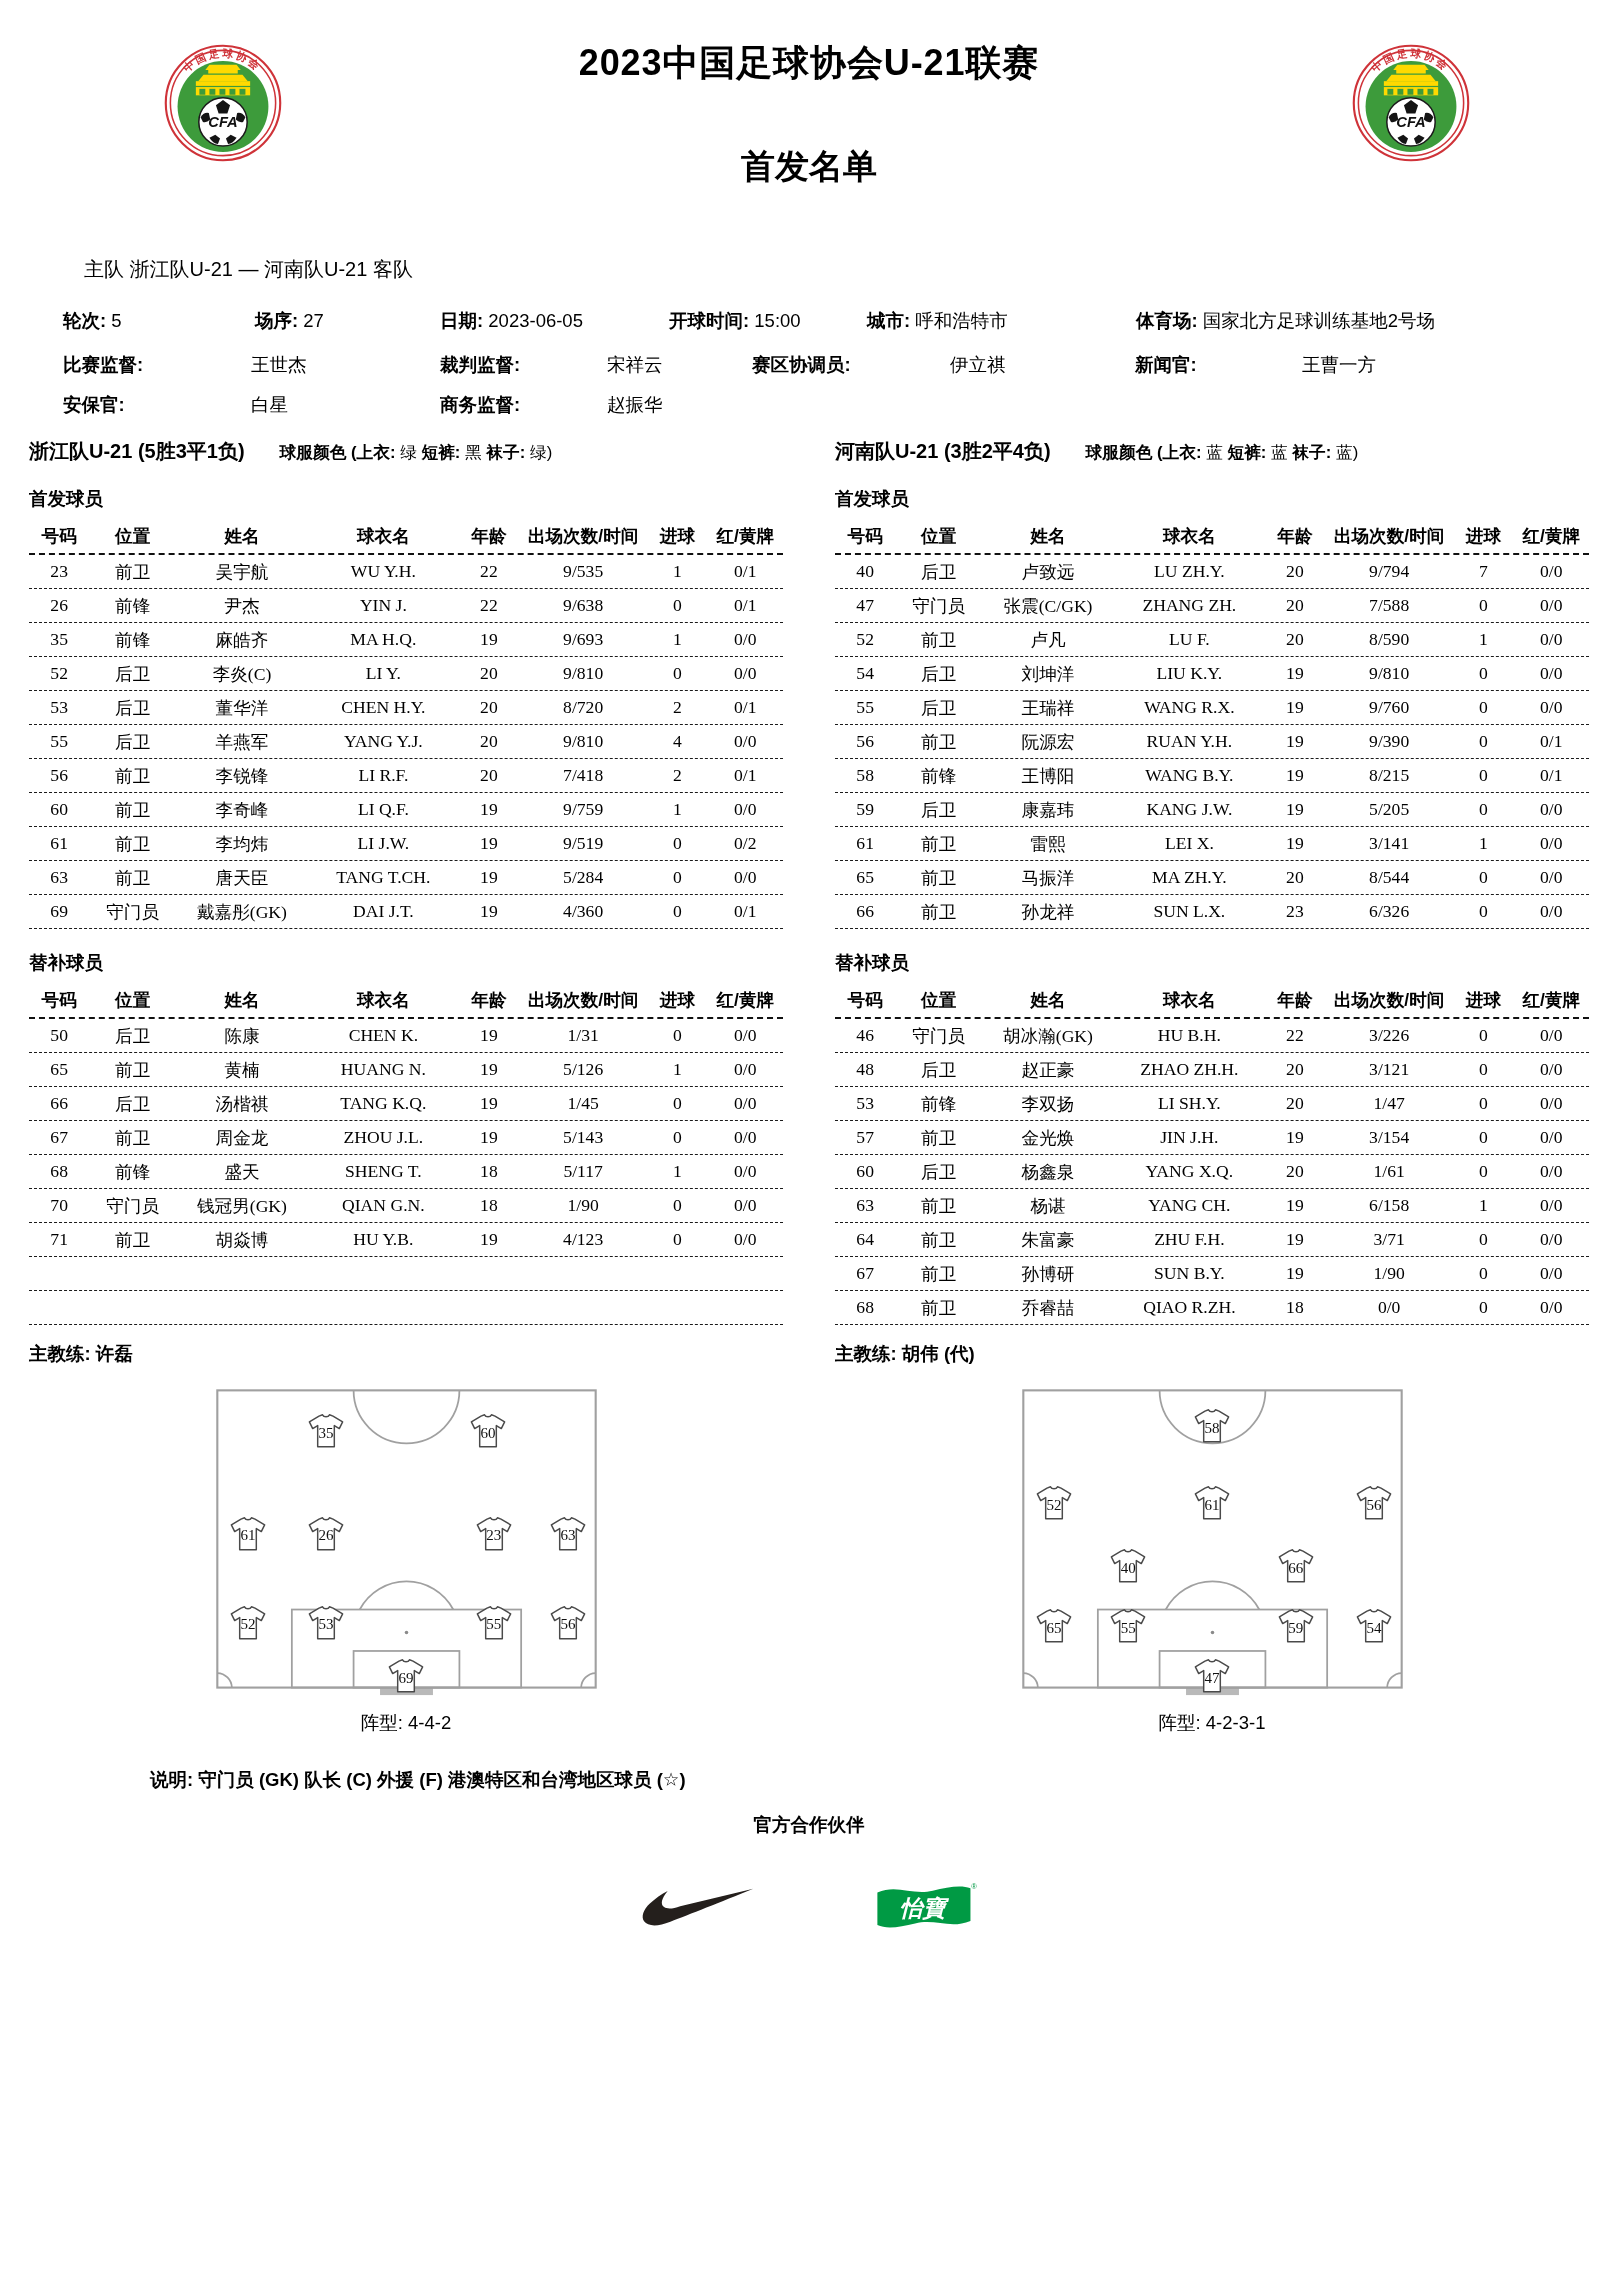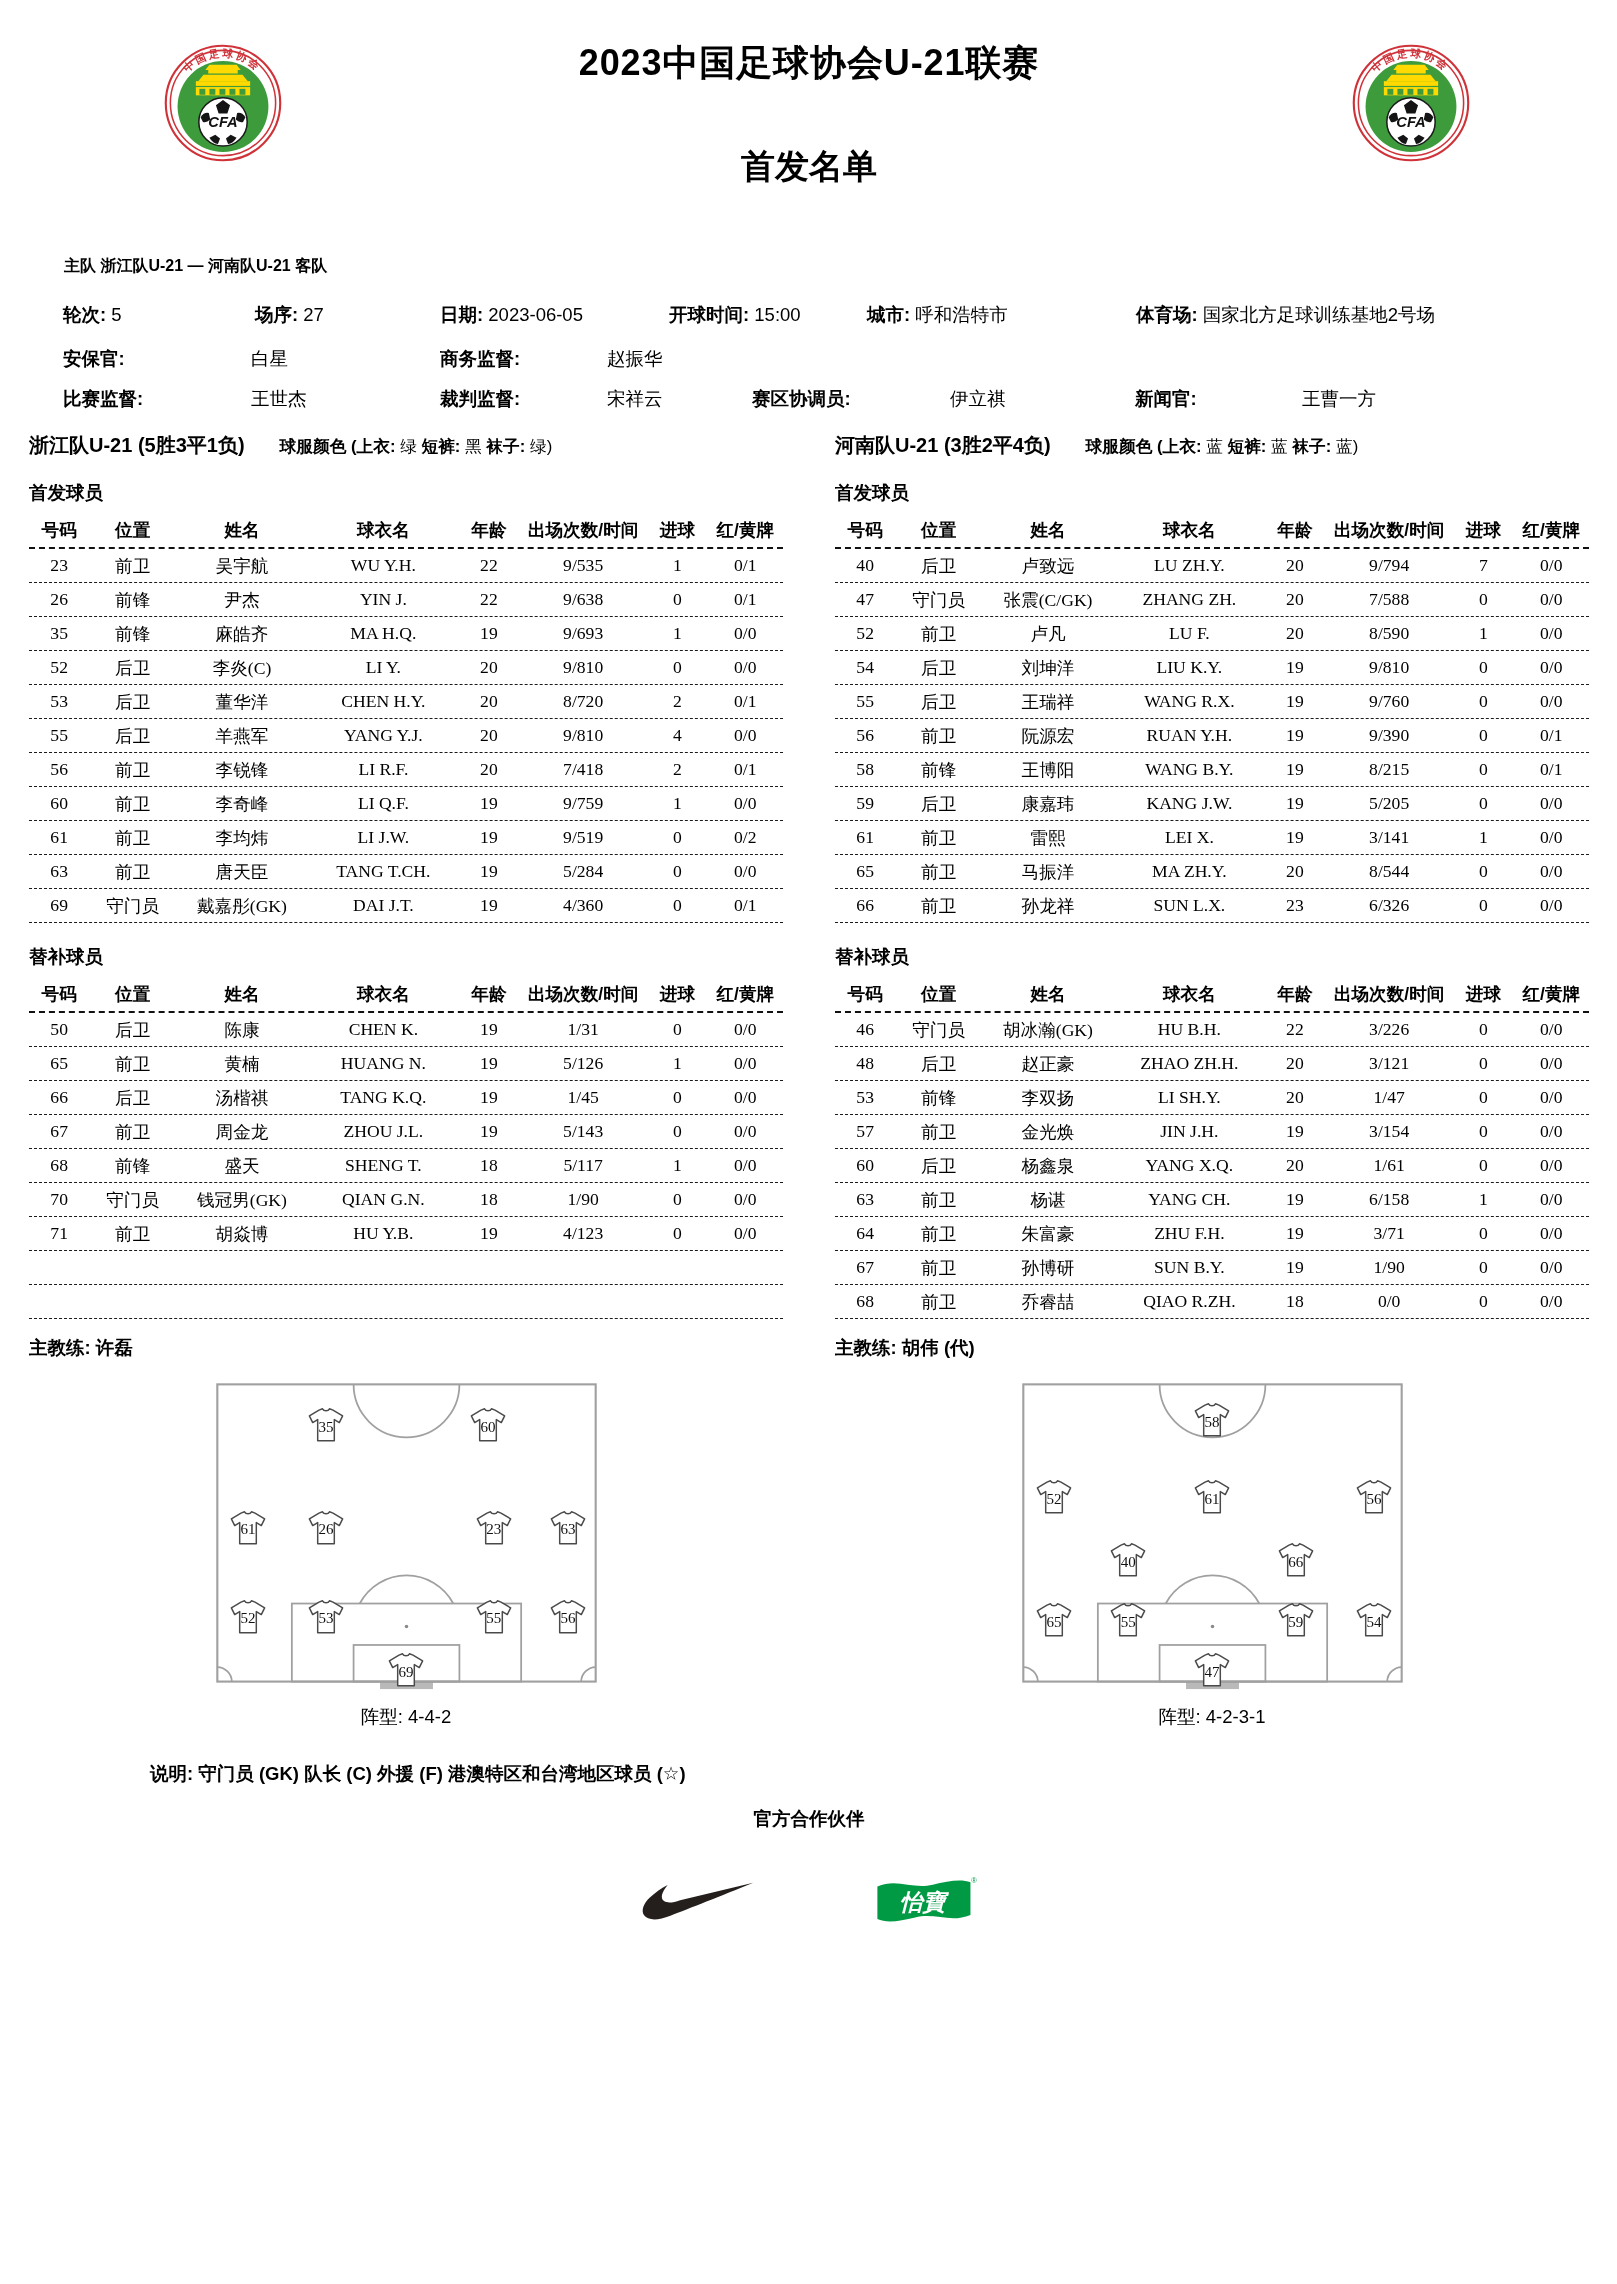--- a/index.html
+++ b/index.html
@@ -6,21 +6,21 @@
   body{width:1618px;min-height:2284px;position:relative;color:#000;
        font-family:"Liberation Sans","DejaVu Sans",sans-serif;}
   .b{font-weight:bold;}
   
   .top{position:relative;height:192px;padding-top:39px;}
   .cfa{position:absolute;width:118px;height:118px;}
   .cfa.left{left:164px;top:44px;}
   .cfa.right{right:148px;top:44px;}
   .title{margin:0;text-align:center;font-size:36px;font-weight:bold;letter-spacing:0.9px;}
   .subtitle{margin:56px 0 0;text-align:center;font-size:34px;font-weight:bold;}
-  .matchup{margin:25px 0 0 64px;font-size:16px;font-weight:bold;}
+  .matchup{margin:25px 0 0 84px;font-size:20px;font-weight:normal;}
   
   .info-row{display:flex;margin:25px 0 0 63px;font-size:18.5px;white-space:nowrap;}
   .info-item:nth-child(1){width:192px}.info-item:nth-child(2){width:185px}
   .info-item:nth-child(3){width:229px}.info-item:nth-child(4){width:198px}
   .info-item:nth-child(5){width:269px}
   .officials{margin:19.4px 0 0 63px;}
   .off-row{display:grid;grid-template-columns:188px 189px 167px 145px 198px 185px 167px 1fr;
            font-size:18.5px;margin-bottom:15px;white-space:nowrap;}
   
   .teams{display:flex;gap:52px;margin:21px 29px 0;}
@@ -141,34 +141,34 @@
       <span class="info-item"><b>轮次: </b><span>5</span></span>
       <span class="info-item"><b>场序: </b><span>27</span></span>
       <span class="info-item"><b>日期: </b><span>2023-06-05</span></span>
       <span class="info-item"><b>开球时间: </b><span>15:00</span></span>
       <span class="info-item"><b>城市: </b><span>呼和浩特市</span></span>
       <span class="info-item"><b>体育场: </b><span>国家北方足球训练基地2号场</span></span>
     </div>
 
   <div class="officials">
       <div class="off-row">
-        <b>安保官:</b>
-        <span>白星</span>
-        <b>商务监督:</b>
-        <span>赵振华</span>
-      </div>
-      <div class="off-row">
         <b>比赛监督:</b>
         <span>王世杰</span>
         <b>裁判监督:</b>
         <span>宋祥云</span>
         <b>赛区协调员:</b>
         <span>伊立祺</span>
         <b>新闻官:</b>
         <span>王曹一方</span>
+      </div>
+      <div class="off-row">
+        <b>安保官:</b>
+        <span>白星</span>
+        <b>商务监督:</b>
+        <span>赵振华</span>
       </div>
     </div>
 
   <div class="teams">
 
     <section class="team">
       <div class="team-head">
         <span class="tname">浙江队U-21 (5胜3平1负)</span>
         <span class="kit"><span class="b">球服颜色 (上衣: </span><span>绿 </span><span class="b">短裤: </span><span>黑 </span><span class="b">袜子: </span><span>绿)</span></span>
       </div>

